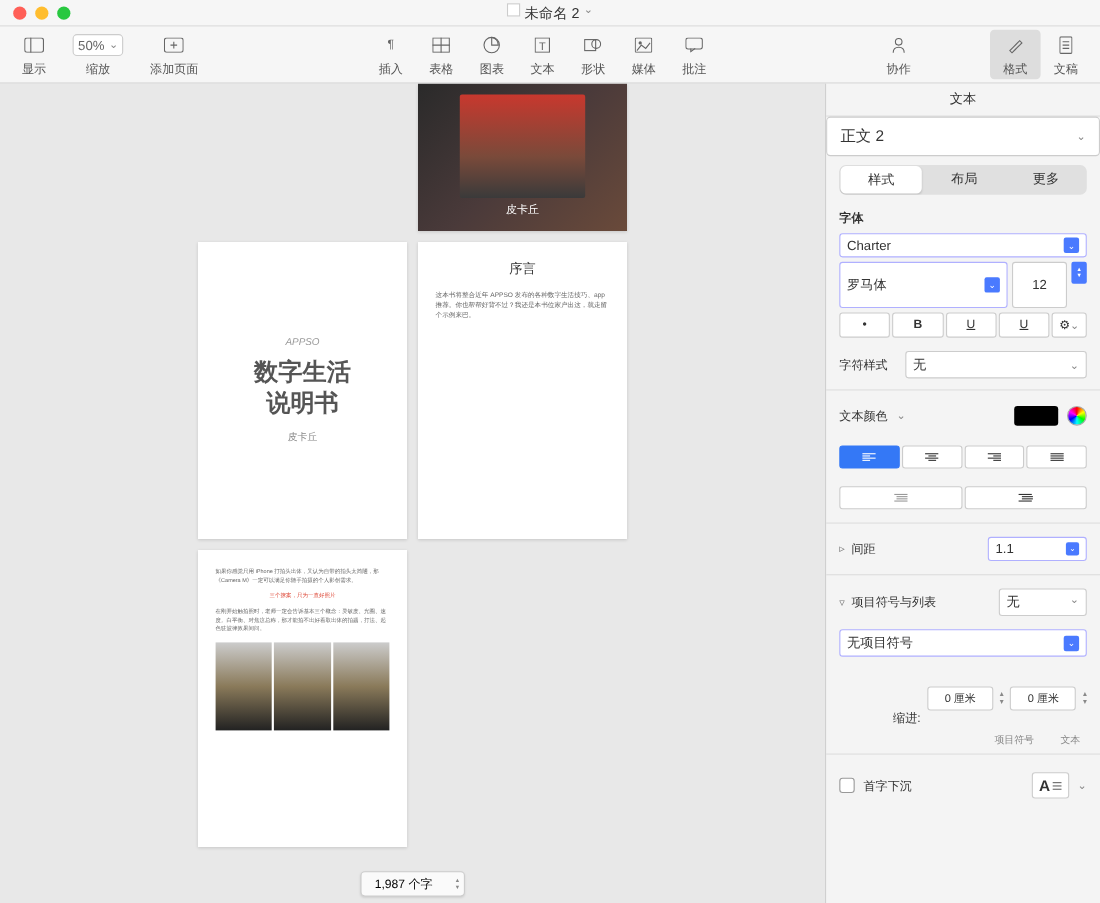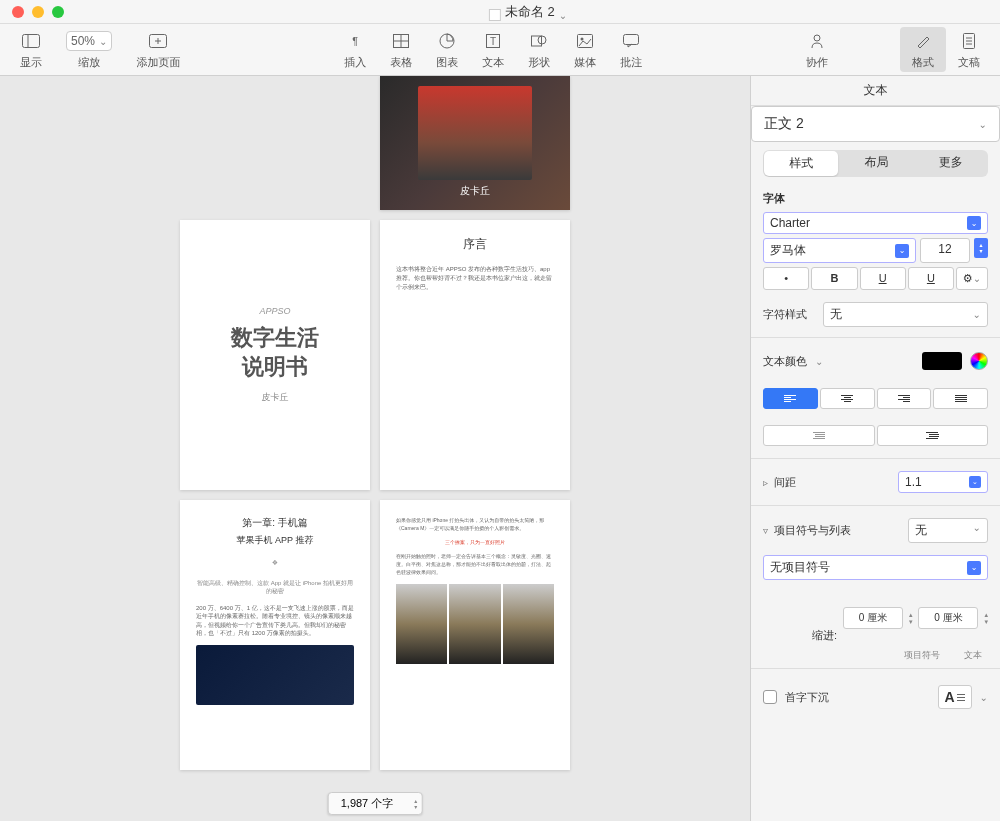--- a/index.html
+++ b/index.html
@@ -4,21 +4,21 @@
   <style>
     * { margin: 0; padding: 0; box-sizing: border-box; font-family: -apple-system, BlinkMacSystemFont, "Helvetica Neue", sans-serif; }
     body { width: 1000px; height: 821px; background: #ececec; overflow: hidden; position: relative; }
     
     .titlebar { height: 24px; background: #f6f6f6; display: flex; align-items: center; padding: 0 12px; position: relative; border-bottom: 1px solid #ddd; }
     .traffic-lights { display: flex; gap: 8px; }
     .traffic-light { width: 12px; height: 12px; border-radius: 50%; }
     .tl-red { background: #ff5f57; }
     .tl-yellow { background: #ffbd2e; }
     .tl-green { background: #28c840; }
-    .title { position: absolute; left: 50%; transform: translateX(-50%); font-size: 13px; color: #333; display: flex; align-items: flex-end; gap: 4px; margin-left: 28px; }
+    .title { position: absolute; left: 50%; transform: translateX(-50%); font-size: 13px; color: #333; display: flex; align-items: flex-start; gap: 4px; }
     .title-icon { width: 12px; height: 12px; background: #fff; border: 1px solid #ccc; }
     
     .toolbar { height: 52px; background: #f6f6f6; border-bottom: 1px solid #d0d0d0; display: flex; align-items: center; padding: 0 8px; }
     .toolbar-group { display: flex; gap: 0; }
     .toolbar-item { display: flex; flex-direction: column; align-items: center; justify-content: center; padding: 2px 12px; cursor: pointer; font-size: 11px; color: #555; }
     .toolbar-item .icon { height: 24px; display: flex; align-items: center; justify-content: center; color: #666; }
     .toolbar-item .label { margin-top: 2px; }
     .toolbar-spacer { flex: 1; }
     .toolbar-item.active { background: #ddd; border-radius: 4px; }
     .zoom-select { background: #fff; border: 1px solid #ccc; border-radius: 4px; padding: 2px 4px; font-size: 12px; display: flex; align-items: center; gap: 4px; }
@@ -59,21 +59,21 @@
     .seg-control { margin: 8px 12px; display: flex; background: #e0e0e0; border-radius: 6px; overflow: hidden; }
     .seg-item { flex: 1; text-align: center; padding: 4px; font-size: 12px; cursor: pointer; }
     .seg-item.active { background: #fff; border-radius: 5px; margin: 1px; box-shadow: 0 1px 2px rgba(0,0,0,0.15); }
     
     .section { padding: 6px 12px; }
     .section-title { font-size: 11px; font-weight: 600; margin-bottom: 6px; }
     .font-select { width: 100%; padding: 3px 6px; background: #fff; border: 1px solid #b0b0ff; border-radius: 3px; font-size: 12px; margin-bottom: 4px; display: flex; justify-content: space-between; align-items: center; gap: 12px; }
     .font-select .arrow-blue { background: #4a7aff; color: #fff; width: 14px; height: 14px; border-radius: 2px; display: flex; align-items: center; justify-content: center; font-size: 8px; }
     .font-row { display: flex; gap: 4px; margin-bottom: 4px; }
     .font-row .font-select { flex: 1; margin-bottom: 0; }
-    .size-input { width: 50px; padding: 3px; background: #fff; border: 1px solid #ccc; border-radius: 3px; text-align: center; font-size: 12px; }
+    .size-input { width: 50px; padding: 13px; background: #fff; border: 1px solid #ccc; border-radius: 3px; text-align: center; font-size: 12px; }
     .btn-row { display: flex; gap: 2px; }
     .btn-row .btn { flex: 1; padding: 4px; background: #fff; border: 1px solid #ccc; border-radius: 3px; text-align: center; font-size: 11px; cursor: pointer; }
     .btn.gear { flex: 0 0 32px; display: flex; align-items: center; justify-content: center; }
     
     .row-field { display: flex; align-items: center; gap: 8px; margin: 6px 12px; }
     .row-field .lbl { font-size: 11px; min-width: 52px; }
     .row-field .sel { flex: 1; padding: 3px 6px; background: #fff; border: 1px solid #ccc; border-radius: 3px; display: flex; justify-content: space-between; align-items: center; font-size: 12px; }
     
     .color-row { display: flex; align-items: center; gap: 8px; margin: 10px 12px; }
     .color-swatch { width: 40px; height: 18px; background: #000; border-radius: 3px; }
@@ -263,28 +263,20 @@
           <div class="big-title" style="white-space:pre-line">数字生活
 说明书</div>
           <div class="author">皮卡丘</div>
         </div>
         <div class="page p3">
           <div class="ch-title">序言</div>
           <div class="body-text">这本书将整合近年 APPSO 发布的各种数字生活技巧、app 推荐。你也帮帮好背不过？我还是本书位家户出这，就走留个示例来巴。</div>
         </div>
       </div>
       <div class="page-row">
-        <div class="page p4">
-          <div class="ch">第一章: 手机篇</div>
-          <div class="sub">苹果手机 APP 推荐</div>
-          <div class="deco">❖</div>
-          <div class="bt" style="text-align:center;color:#888;margin-bottom:8px">智能高级、精确控制、这款 App 就是让 iPhone 拍机更好用的秘密</div>
-          <div class="bt">200 万、6400 万、1 亿，这不是一支飞速上涨的股票，而是近年手机的像素赛拉松。随着专业境控、镜头的像素顺来越高，但视频给你一个广告宣传下类几高。但我却们的秘密相，也「不过」只有 1200 万像素的拍摄头。</div>
-          <div class="img-dark"></div>
-        </div>
         <div class="page p5">
           <div class="bt5">如果你感觉只用 iPhone 打拍头出体，又认为自带的拍头太简陋，那《Camera M》一定可以满足你随手拍摄的个人影创需求。</div>
           <div class="bt5 red">三个撩案，只为一直好照片</div>
           <div class="bt5">在刚开始触拍照时，老师一定会告诉基本三个概念：灵敏度、光圈、速度。白平衡、对焦这总称，那才能拍不出好看取出体的拍题，打法、起色驻波律效果间问。</div>
           <div class="thumbs">
             <div class="thumb"></div>
             <div class="thumb"></div>
             <div class="thumb"></div>
           </div>
         </div>

